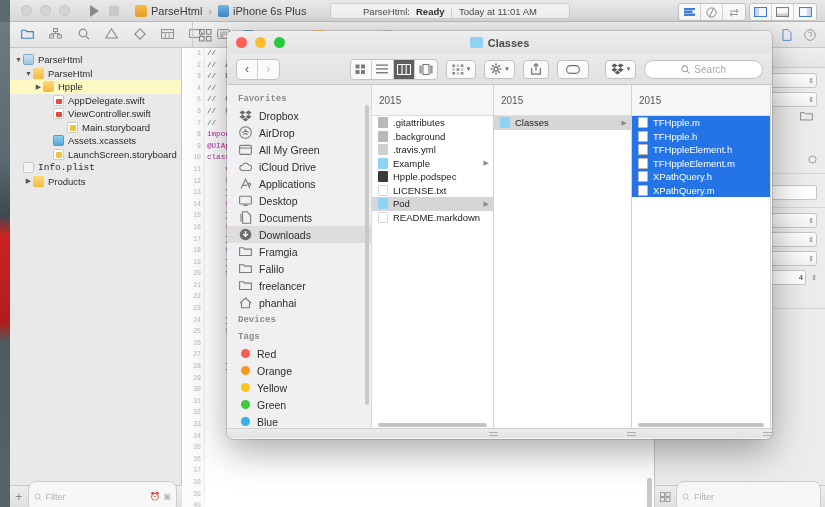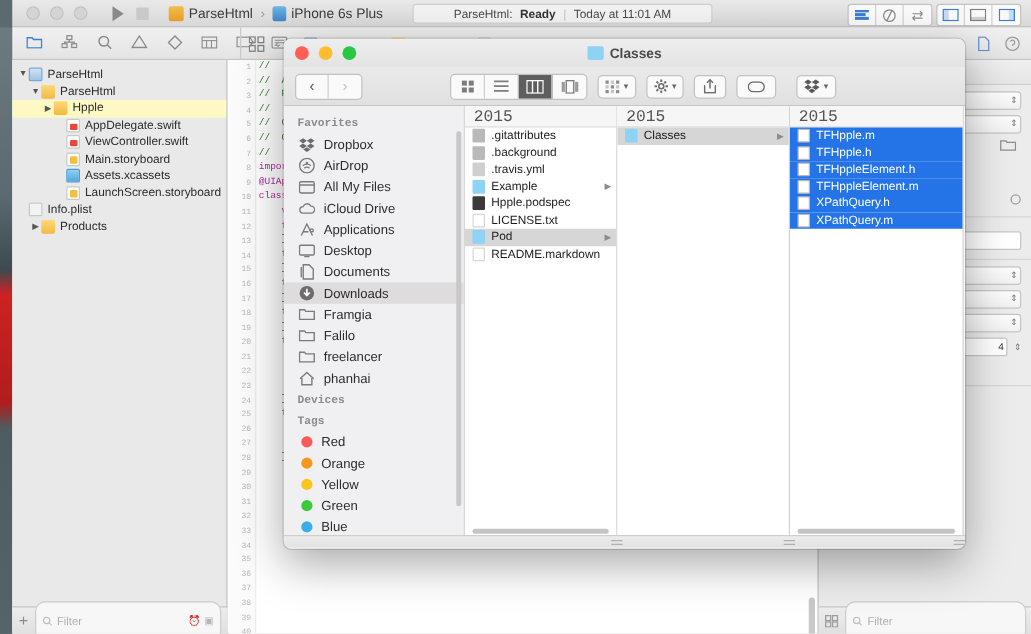--- a/index.html
+++ b/index.html
@@ -264,22 +264,22 @@
     position: absolute; right: 2px; top: 20px; width: 4px; height: 300px;
     background: #c8c8c8; border-radius: 2px;
   }
 
   .fd-cols { flex: 1; display: flex; position: relative; }
   .fcol { border-right: 1px solid #d3d3d3; position: relative; background: #fff; }
   .fcol.c1 { width: 122px; }
   .fcol.c2 { width: 138px; }
   .fcol.c3 { width: 139px; }
   .fcol-hd {
-    height: 17px; background: #f6f6f6; border-bottom: 1px solid #e0e0e0;
-    font-size: 13px; color: #555; display: flex; align-items: center; padding-left: 7px; font-family: Liberation Mono, monospace;
+    height: 31px; background: #f6f6f6; border-bottom: 1px solid #e0e0e0;
+    font-size: 10px; color: #555; display: flex; align-items: center; padding-left: 7px;
   }
   .frow {
     display: flex; align-items: center; height: 13.5px; font-size: 9.5px; color: #1c1c1c;
     padding: 0 4px 0 6px; gap: 5px;
   }
   .frow.sel-blue { background: #2474e8; color: #fff; }
   .frow.sel-gray { background: #d6d6d6; }
   .fi { width: 10px; height: 11px; flex: 0 0 10px; }
   .fi.doc { background: #fff; border: 1px solid #b9b9b9; border-radius: 1px; }
   .fi.dark { background: #3a3a3a; border-radius: 1px; }
@@ -481,36 +481,36 @@
             <div class="tree-row" style="padding-left: 34px;">
               <span class="tw blank">▶</span>
               <span class="ficon ic-swift"></span>
               <span>AppDelegate.swift</span>
             </div>
             <div class="tree-row" style="padding-left: 34px;">
               <span class="tw blank">▶</span>
               <span class="ficon ic-swift"></span>
               <span>ViewController.swift</span>
             </div>
-            <div class="tree-row" style="padding-left: 34px;">
+            <div class="tree-row" style="padding-left: 48px;">
               <span class="tw blank">▶</span>
               <span class="ficon ic-sb"></span>
               <span>Main.storyboard</span>
             </div>
             <div class="tree-row" style="padding-left: 34px;">
               <span class="tw blank">▶</span>
               <span class="ficon ic-xca"></span>
               <span>Assets.xcassets</span>
             </div>
             <div class="tree-row" style="padding-left: 34px;">
               <span class="tw blank">▶</span>
               <span class="ficon ic-sb"></span>
               <span>LaunchScreen.storyboard</span>
             </div>
-            <div class="tree-row" style="">
+            <div class="tree-row" style=" font-family: Liberation Mono, monospace;">
               <span class="tw blank">▶</span>
               <span class="ficon ic-plist"></span>
               <span>Info.plist</span>
             </div>
             <div class="tree-row" style="padding-left: 14px;">
               <span class="tw">▶</span>
               <span class="ficon ic-folder"></span>
               <span>Products</span>
             </div>
           </div>
@@ -765,20 +765,27 @@
         <svg width="14" height="9" viewBox="0 0 14 9">
             <rect x="0.6" y="0.6" width="12.8" height="7.8" rx="3.9" fill="none" stroke="#6f6f6f" stroke-width="1.1"></rect>
           </svg>
       </div>
       <div class="tb-btn dropbox-btn">
         <svg width="13" height="12" viewBox="0 0 13 12">
             <path d="M3.4 0.5 L0.4 2.6 L3.4 4.7 L6.5 2.6 z M9.6 0.5 L6.5 2.6 L9.6 4.7 L12.6 2.6 z M0.4 6.8 L3.4 4.7 L6.5 6.8 L3.4 8.9 z M6.5 6.8 L9.6 4.7 L12.6 6.8 L9.6 8.9 z M3.6 9.6 L6.5 7.7 L9.4 9.6 L6.5 11.5 z" fill="#5a5a5a"></path>
           </svg>
         <span class="cv">▾</span>
       </div>
+      <div class="fd-search">
+        <svg width="9" height="9" viewBox="0 0 10 10">
+            <circle cx="4.2" cy="4.2" r="3.2" fill="none" stroke="#a5a5a5" stroke-width="1.2"></circle>
+            <path d="M6.6 6.6 L9.2 9.2" stroke="#a5a5a5" stroke-width="1.2"></path>
+          </svg>
+        <span title="Search">Search</span>
+      </div>
     </div>
 
     <div class="fd-main">
       <div class="fd-sidebar">
         <div class="sb-hd">Favorites</div>
         <div id="sb-favorites">
             <div class="sb-item">
               <span class="sbic">
                 <svg width="13" height="12" viewBox="0 0 13 12">
                   <path d="M3.4 0.5 L0.4 2.6 L3.4 4.7 L6.5 2.6 z M9.6 0.5 L6.5 2.6 L9.6 4.7 L12.6 2.6 z M0.4 6.8 L3.4 4.7 L6.5 6.8 L3.4 8.9 z M6.5 6.8 L9.6 4.7 L12.6 6.8 L9.6 8.9 z M3.6 9.6 L6.5 7.7 L9.4 9.6 L6.5 11.5 z" fill="#6d6d6d"></path>
@@ -796,21 +803,21 @@
               </span>
               <span>AirDrop</span>
             </div>
             <div class="sb-item">
               <span class="sbic">
                 <svg width="13" height="12" viewBox="0 0 13 12">
                   <rect x="0.6" y="1.4" width="11.8" height="9" rx="1.4" fill="none" stroke="#7b7b7b" stroke-width="1.1"></rect>
                   <path d="M0.6 4 h11.8" fill="none" stroke="#7b7b7b" stroke-width="1.1"></path>
                 </svg>
               </span>
-              <span>All My Files</span>
+              <span>All My Green</span>
             </div>
             <div class="sb-item">
               <span class="sbic">
                 <svg width="14" height="10" viewBox="0 0 14 10">
                   <path d="M3.6 8.8 a2.8 2.8 0 0 1 0.2 -5.6 a3.6 3.6 0 0 1 6.7 -0.4 a2.8 2.8 0 0 1 0.3 6 z" fill="none" stroke="#7b7b7b" stroke-width="1.1"></path>
                 </svg>
               </span>
               <span>iCloud Drive</span>
             </div>
             <div class="sb-item">

